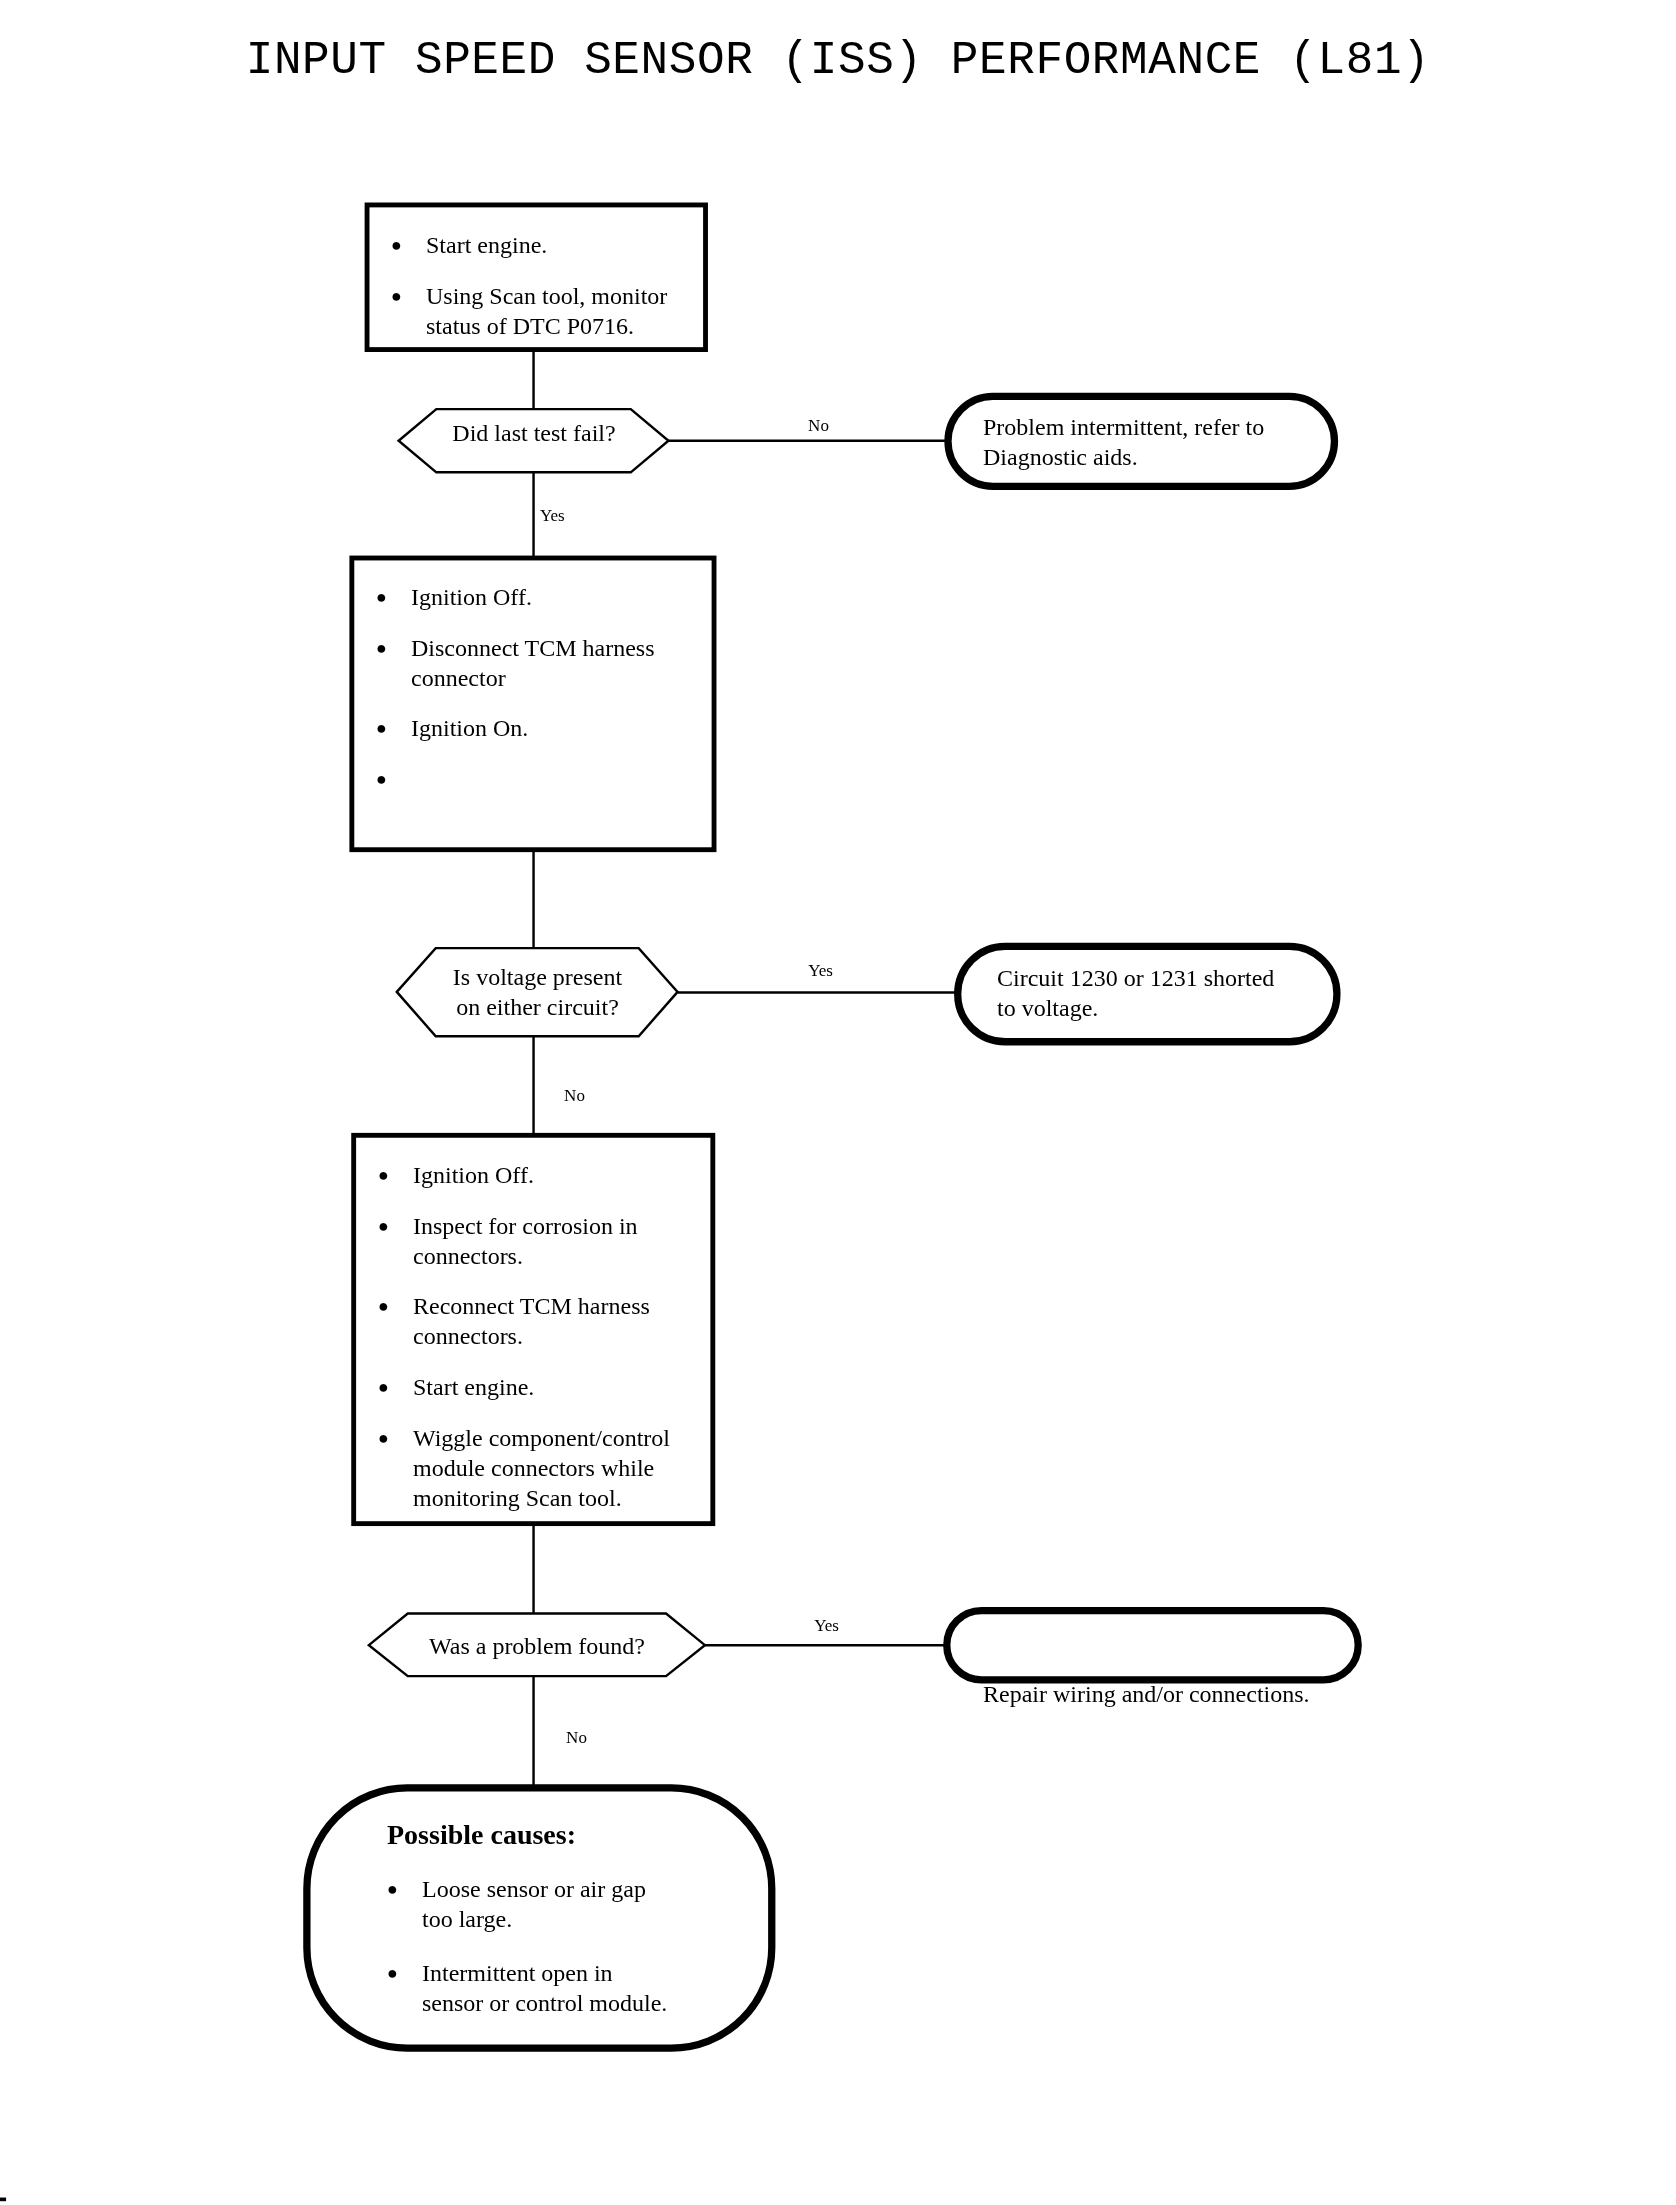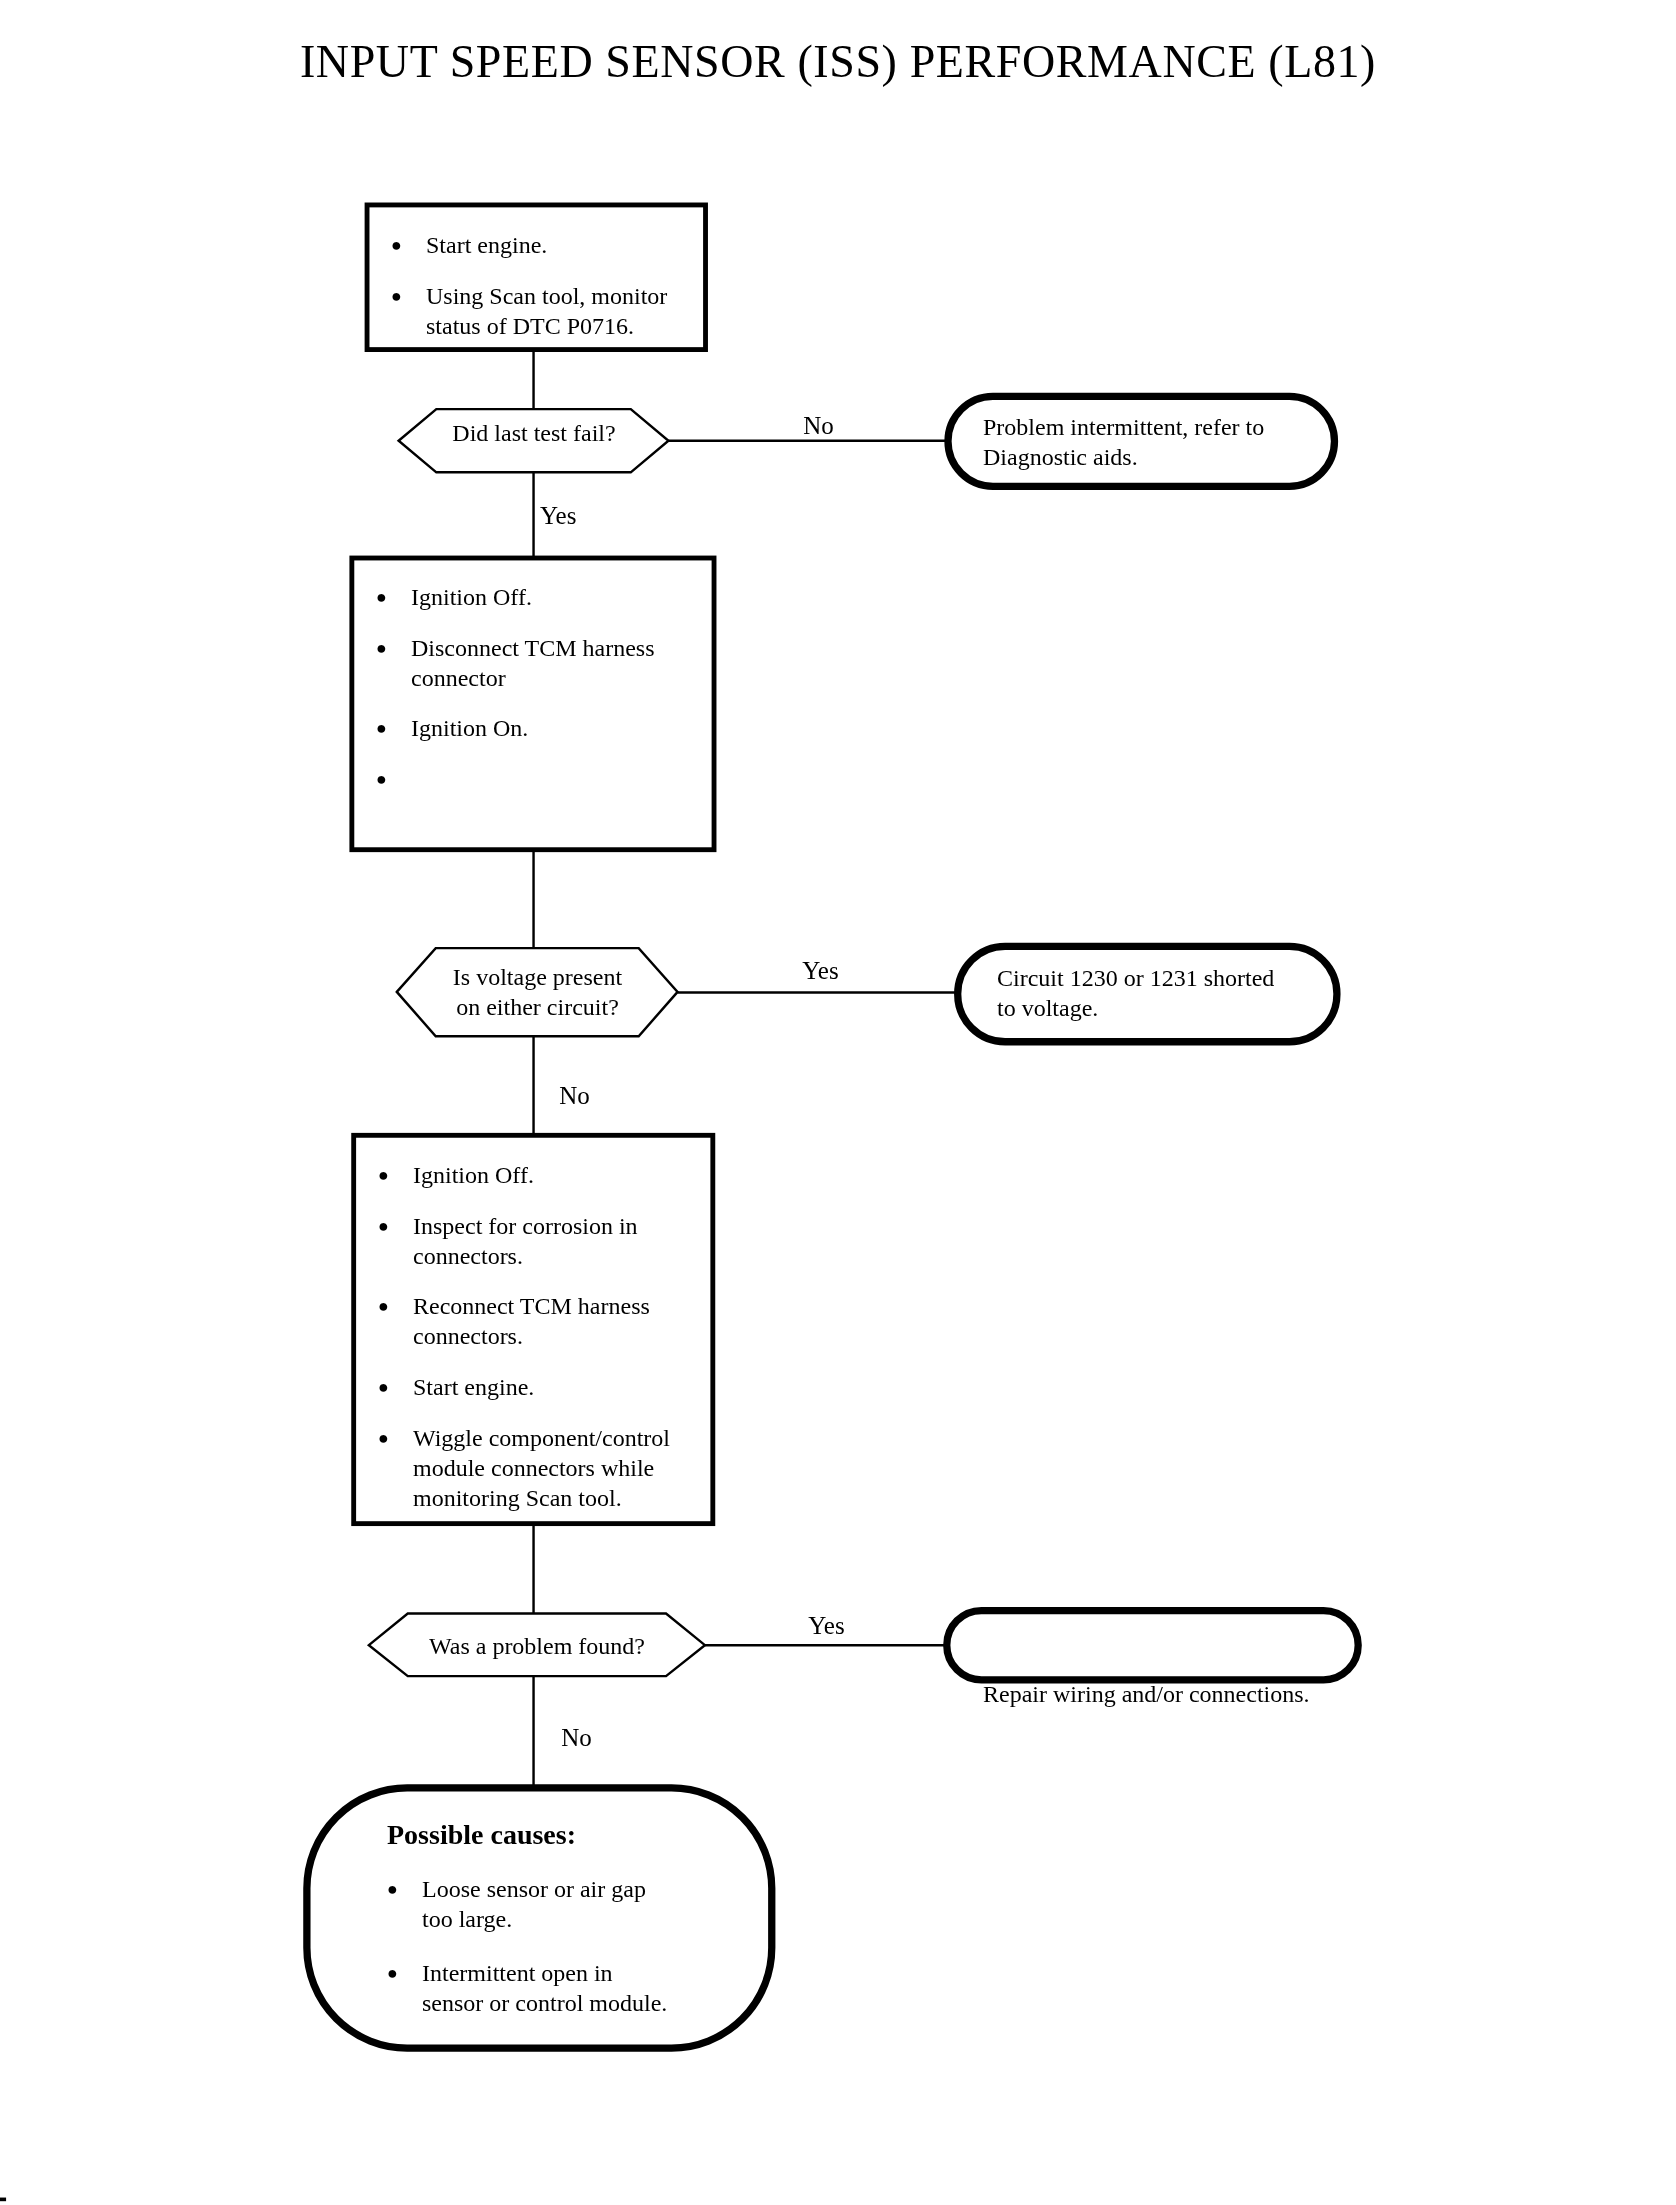--- a/index.html
+++ b/index.html
@@ -1,31 +1,31 @@
 <!DOCTYPE html>
 <html style="font-size:9.7px"><head>
 <meta charset="utf-8">
 <style>
   html,body{margin:0;padding:0;background:#ffffff;}
   #page{position:relative;width:1676px;height:2205px;background:#ffffff;
         font-family:"Liberation Serif", serif;color:#000;overflow:hidden;}
   #shapes{position:absolute;left:0;top:0;width:1676px;height:2205px;}
   .abs{position:absolute;}
   .title{width:1676px;text-align:center;top:35px;left:0;
-         font-family:Liberation Serif, serif;font-size:46px;
+         font-family:Liberation Mono, monospace;font-size:46px;
          letter-spacing:0.6px;white-space:nowrap;}
   .body-text{font-size:24px;line-height:30px;}
   .bullet-row{display:grid;grid-template-columns:35px 1fr;}
   .bullet-row + .bullet-row{margin-top:20.7px;}
   .dot{font-size:18px;line-height:30px;}
   .bline{white-space:nowrap;}
   .hex-label{display:flex;flex-direction:column;align-items:center;justify-content:center;
              text-align:center;font-size:24px;line-height:30px;}
   .term-label{font-size:24px;line-height:30px;}
-  .flow-label{font-size:25px;line-height:30px;width:61px;text-align:center;white-space:nowrap;}
+  .flow-label{font-size:17px;line-height:30px;width:61px;text-align:center;white-space:nowrap;}
   .causes-heading{font-weight:bold;font-size:28px;line-height:30px;}
   .causes .bullet-row{margin-top:24px;}
 </style>
 </head>
 <body>
 
 <div id="page">
 
   <svg id="shapes" viewBox="0 0 2758 3628" xmlns="http://www.w3.org/2000/svg">
 

